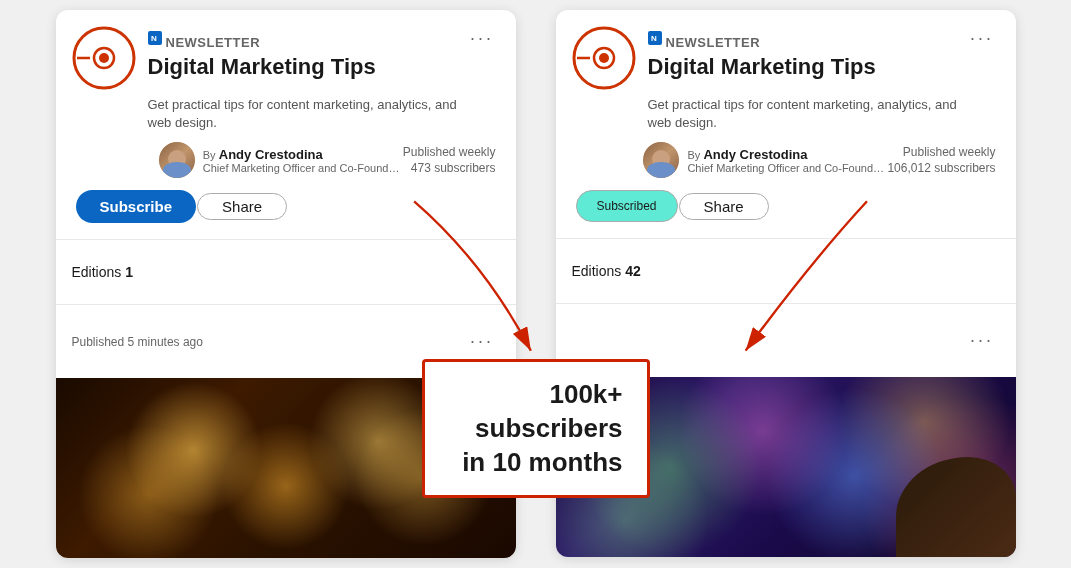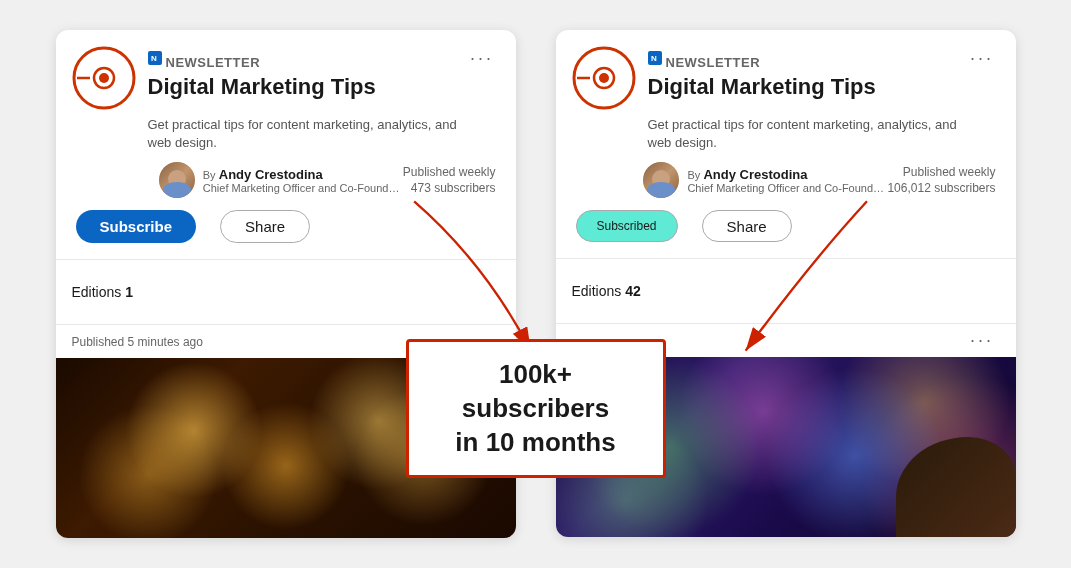--- a/index.html
+++ b/index.html
@@ -198,22 +198,23 @@
 
     .subscriber-info {
       text-align: right;
       font-size: 12px;
       color: #666;
       line-height: 1.4;
     }
 
     .action-row {
       display: flex;
-      gap: 24px;
+      gap: 1px;
       padding: 0 4px 4px 4px;
+      align-items: center;
     }
 
     .subscribe-btn {
       background: #0a66c2;
       color: white;
       border: none;
       border-radius: 20px;
       padding: 8px 24px;
       font-size: 15px;
       font-weight: 600;
@@ -248,21 +249,21 @@
       font-size: 14px;
       color: #1a1a1a;
       font-weight: 500;
     }
 
     .editions-count {
       font-weight: 700;
     }
 
     .published-row {
-      padding: 4px 16px;
+      padding: 24px 16px;
       border-top: 1px solid #e8e8e8;
       display: flex;
       justify-content: space-between;
       align-items: center;
       font-size: 12px;
       color: #666;
     }
 
     .card-image {
       width: 100%;
@@ -327,26 +328,26 @@
       border-radius: 60% 40% 0 0;
     }
 
     
     .callout-box {
       position: absolute;
       background: white;
       border: 3px solid #cc2200;
       border-radius: 4px;
       padding: 16px 24px;
-      text-align: center;
+      text-align: right;
       z-index: 10;
       left: 50%;
       transform: translateX(-50%);
       bottom: 80px;
-      width: 260px;
+      width: 228px;
     }
 
     .callout-text {
       font-size: 26px;
       font-weight: 800;
       color: #1a1a1a;
       line-height: 1.3;
     }
 
     

